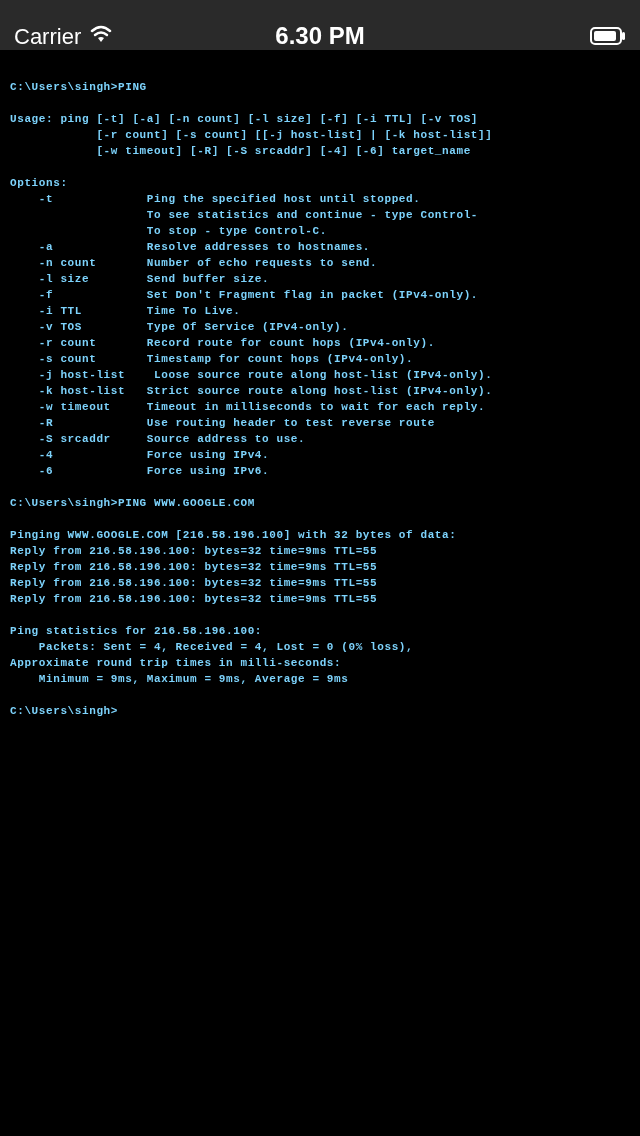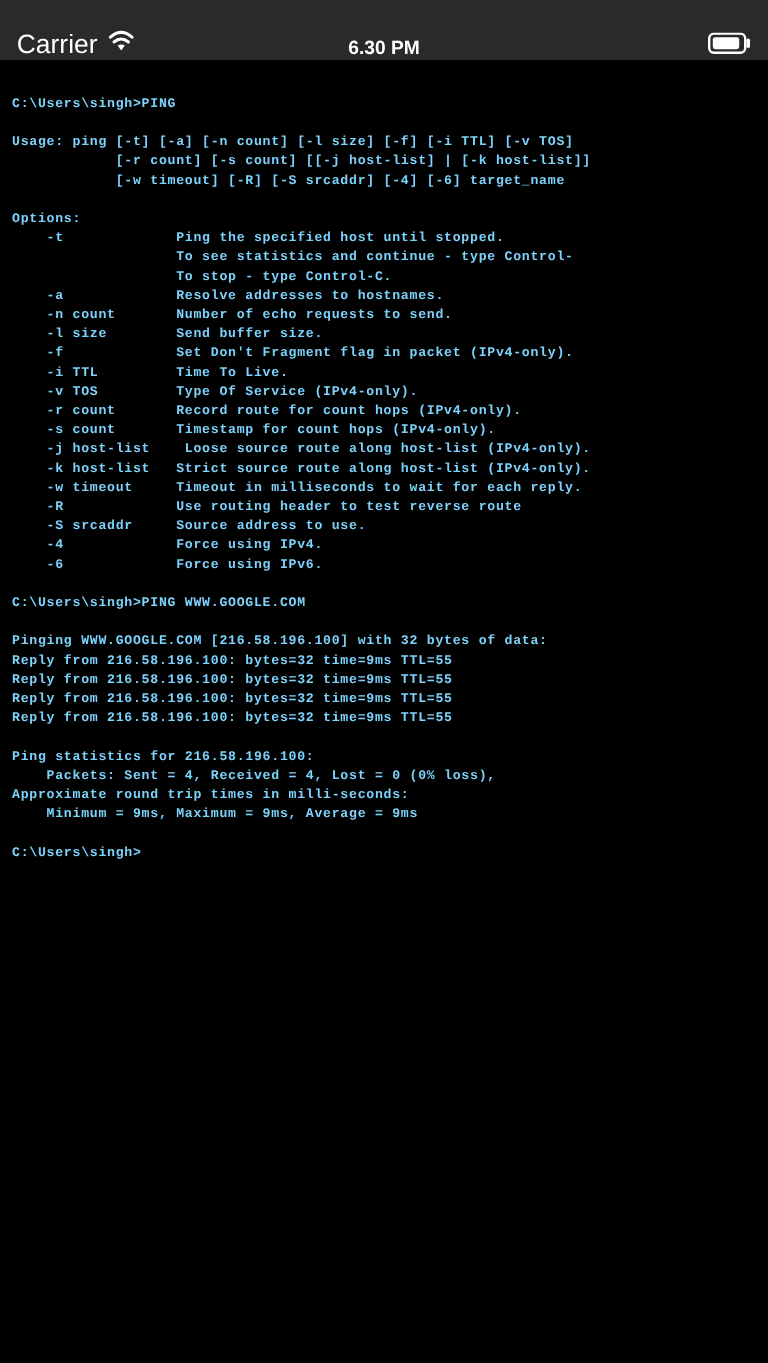--- a/index.html
+++ b/index.html
@@ -25,21 +25,21 @@
     }
     .status-left {
       display: flex;
       align-items: center;
       gap: 8px;
       font-size: 22px;
       font-weight: 500;
       font-family: -apple-system, Arial, sans-serif;
     }
     .status-center {
-      font-size: 16px;
+      font-size: 24px;
       font-weight: 600;
       font-family: -apple-system, Arial, sans-serif;
       position: absolute;
       left: 50%;
       transform: translateX(-50%);
     }
     .status-right {
       display: flex;
       align-items: center;
     }

